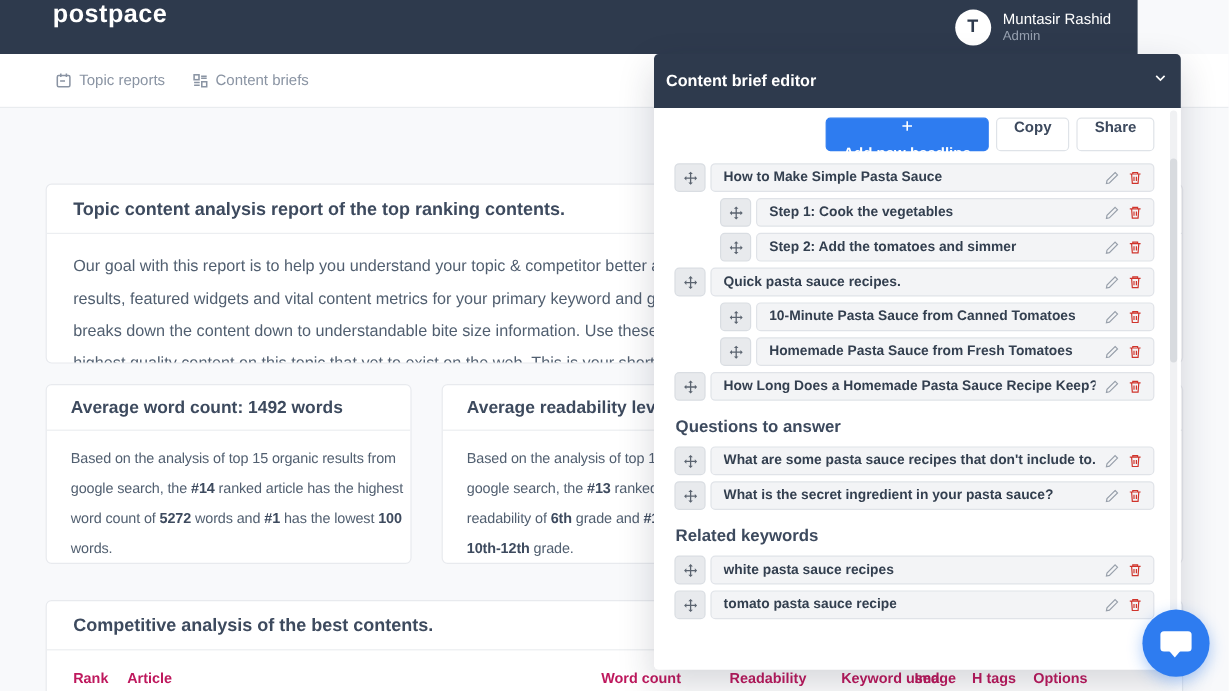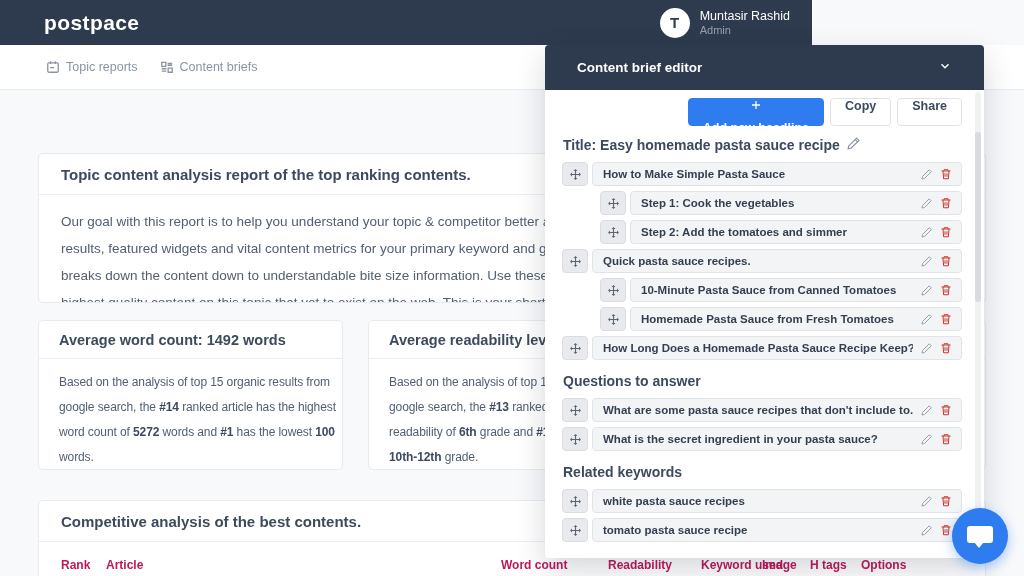--- a/index.html
+++ b/index.html
@@ -1,22 +1,22 @@
 <!DOCTYPE html>
 <html><head>
 <meta charset="utf-8">
 <style>
   * { margin:0; padding:0; box-sizing:border-box; }
   html,body { width:1024px; height:576px; }
   body { font-family:"Liberation Sans", sans-serif; }
   .page { position:relative; width:1024px; height:576px; background:#f8f9fb; overflow:hidden; }
 
   
-  .appbar { position:absolute; top:0; left:0; width:812px; height:45px; background:#2e3a4d;
-            display:flex; align-items:center; justify-content:space-between; padding:0 22px 0 44px; }
+  .appbar { position:absolute; top:0; left:0; width:948px; height:45px; background:#2e3a4d;
+            display:flex; justify-content:space-between; padding:0 22px 0 44px; }
   .logo { color:#ffffff; font-size:21px; font-weight:600; letter-spacing:.4px; }
   .userbox { display:flex; align-items:center; gap:10px; cursor:pointer; }
   .avatar { width:30px; height:30px; border-radius:50%; background:#ffffff; color:#2e3a4d;
             display:flex; align-items:center; justify-content:center; font-weight:700; font-size:15px; }
   .user-name { color:#ffffff; font-size:12.5px; line-height:15px; }
   .user-role { color:#97a1b0; font-size:11px; line-height:13px; }
 
   
   .navbar { position:absolute; top:45px; left:0; width:1024px; height:45px; background:#ffffff;
             border-bottom:1px solid #e9ecef; display:flex; align-items:center; gap:22px; padding-left:46px; }
@@ -35,21 +35,21 @@
   .stat-b { padding:11px 20px; font-size:12px; line-height:25px; letter-spacing:-.1px; color:#515f70; }
   .stat-b b, .card-b b { color:#3d4a5e; }
   .pre { white-space:pre; }
   .cols { position:relative; height:40px; }
   .col { position:absolute; top:16px; font-size:12px; font-weight:700; color:#be185d; white-space:nowrap; }
 
   
   .panel { position:absolute; left:545px; top:45px; width:439px; height:513px;
            box-shadow:0 12px 30px rgba(25,35,55,.18); border-radius:4px; }
   .panel-h { height:45px; background:#2e3a4d; border-radius:4px 4px 0 0; display:flex; align-items:center;
-             justify-content:space-between; padding:0 32px; }
+             justify-content:space-between; padding:0 10px; }
   .panel-title { color:#ffffff; font-size:13.5px; font-weight:700; }
   .panel-b { position:relative; height:468px; background:#ffffff; border-radius:0 0 4px 4px;
              padding:8px 22px 12px 17px; overflow:hidden; }
   .scroll-track { position:absolute; top:2px; right:3px; width:6px; height:462px; background:#f0f1f3; border-radius:3px; }
   .scroll-thumb { position:absolute; top:40px; left:0; width:6px; height:170px; background:#d8dbdf; border-radius:3px; }
 
   .btn-row { display:flex; justify-content:flex-end; gap:6px; margin-bottom:10px; }
   .btn { height:28px; border-radius:4px; font-size:12.5px; display:flex; align-items:center; gap:7px;
          padding:0 14px; cursor:pointer; font-family:"Liberation Sans", sans-serif;flex-direction:column; }
   .btn-blue { background:#2e7cf0; color:#ffffff; border:1px solid #2e7cf0; font-weight:600; }
@@ -168,29 +168,20 @@
             <svg width="12" height="12" viewBox="0 0 24 24" fill="none" stroke="#ffffff" stroke-width="2.6">
               <path d="M12 4v16M4 12h16"></path>
             </svg>
           </span>
           <span>Add new headline</span>
         </button>
         <button class="btn btn-light">Copy</button>
         <button class="btn btn-light">Share</button>
       </div>
 
-      <div class="doc-title">
-        <span>Title: Easy homemade pasta sauce recipe</span>
-        <span>
-          <svg width="14" height="14" viewBox="0 0 24 24" fill="none" stroke="#8a94a3" stroke-width="2">
-            <path d="M16.5 3.5l4 4L7 21l-5 1 1-5z"></path>
-              <path d="M14 6l4 4"></path>
-          </svg>
-        </span>
-      </div>
 
       <div>
 
           <div class="row">
             <div class="handle">
               <svg width="13" height="13" viewBox="0 0 24 24">
                 <path fill="#5b6470" d="M12 2 L15.5 5.5 H13 V11 H18.5 V8.5 L22 12 L18.5 15.5 V13 H13 V18.5 H15.5 L12 22 L8.5 18.5 H11 V13 H5.5 V15.5 L2 12 L5.5 8.5 V11 H11 V5.5 H8.5 Z"></path>
               </svg>
             </div>
             <div class="row-box">

